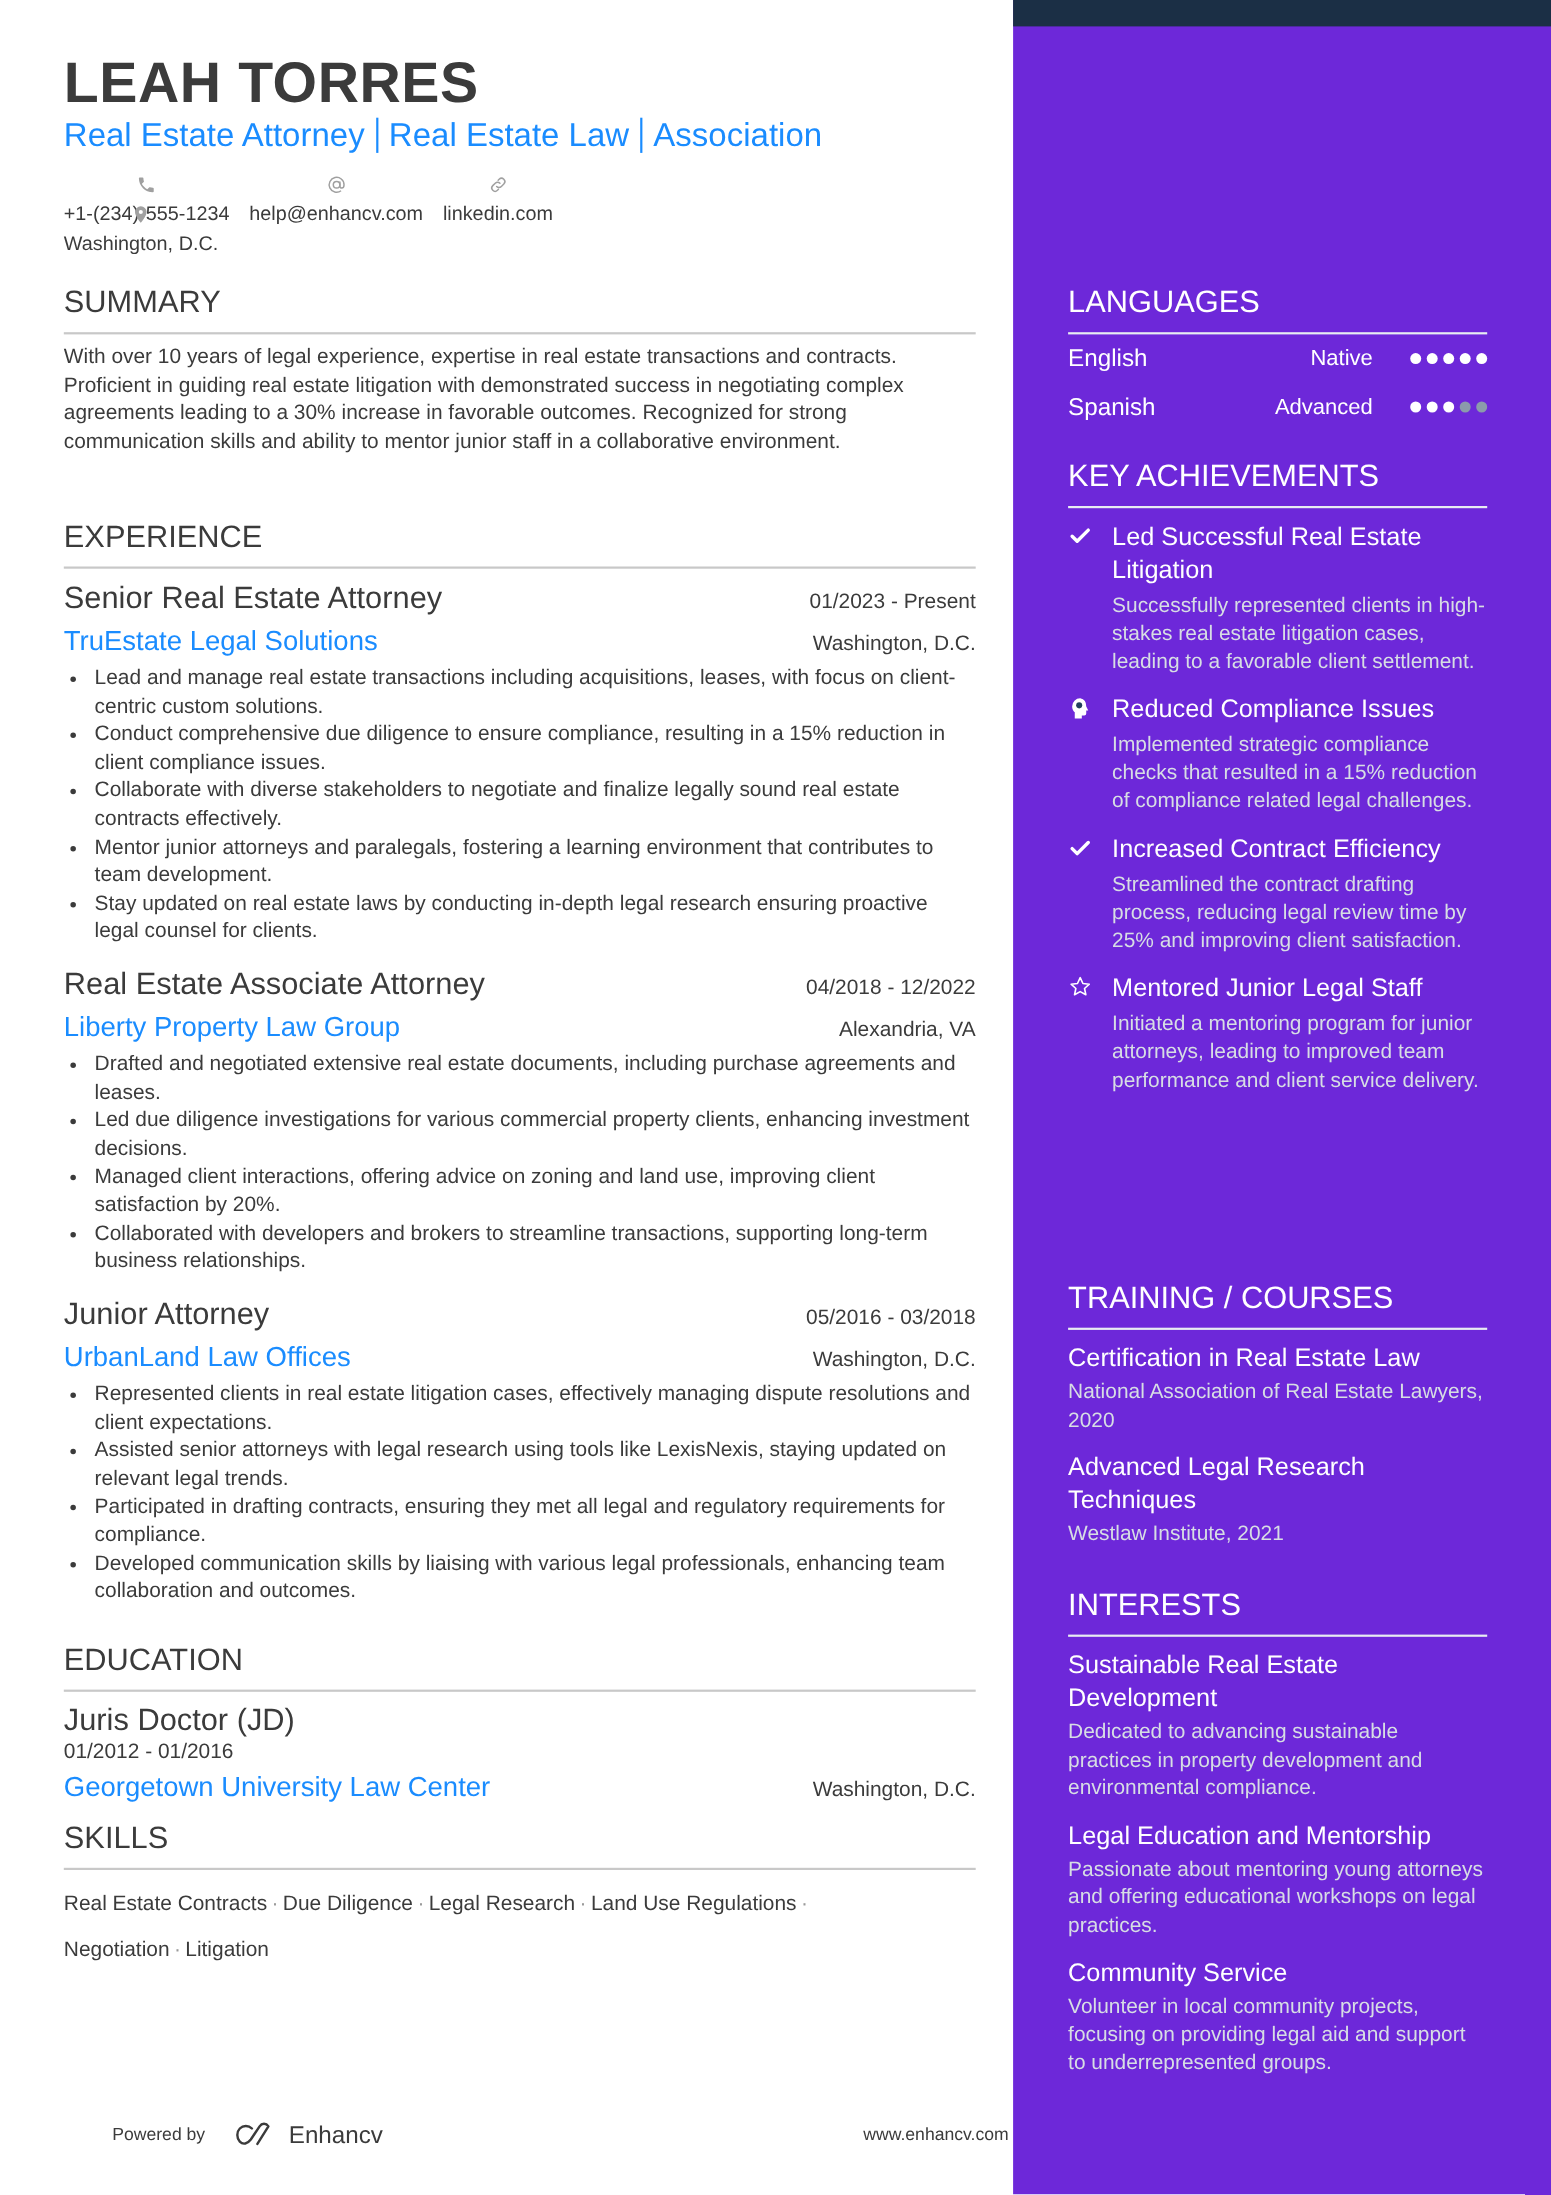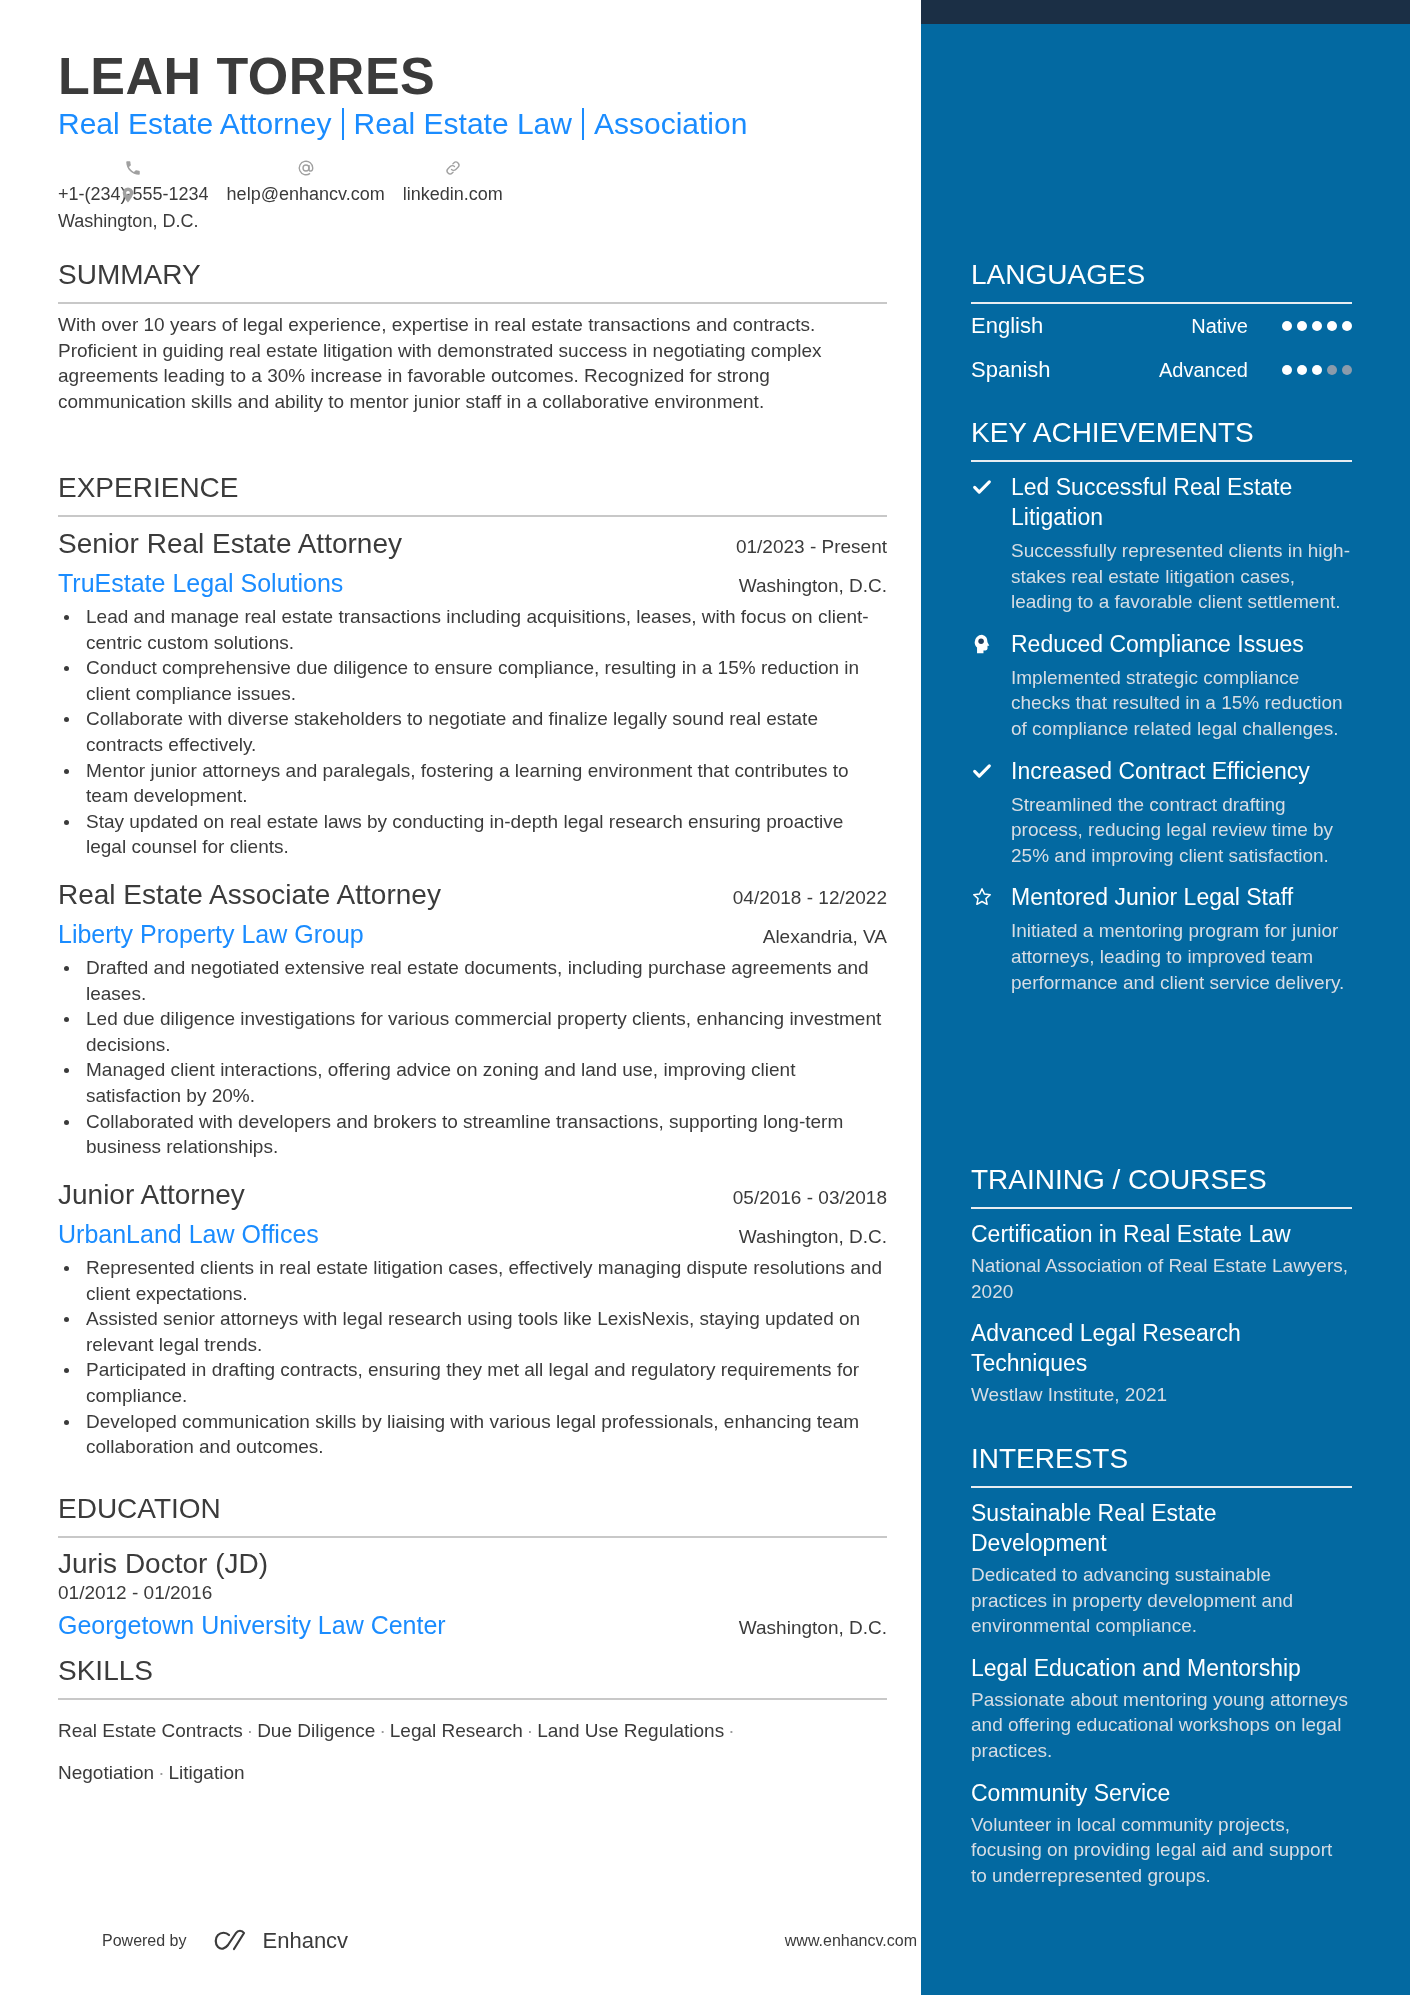--- a/index.html
+++ b/index.html
@@ -1,20 +1,20 @@
 <!DOCTYPE html>
 <html><head>
 <meta charset="utf-8">
 <style>
   * { box-sizing: border-box; margin: 0; padding: 0; }
   html, body { width: 1410px; height: 1995px; background: #ffffff; overflow: hidden; }
   body { position: relative; font-family: "Liberation Sans", "DejaVu Sans", sans-serif; color: #3b3b3b; }
 
   .left { position: absolute; left: 58px; top: 0; width: 829px; }
-  .sidebar { position: absolute; left: 921px; top: 0; width: 489px; height: 1995px; background: #0369a1; }
+  .sidebar { position: absolute; left: 921px; top: 0; width: 489px; height: 1995px; background: #6d28d9; }
   .sidebar-band { position: absolute; left: 0; top: 0; width: 489px; height: 24px; background: #1b2f45; }
   .side-inner { position: absolute; left: 50px; top: 0; width: 381px; }
 
   
   .name { position: absolute; top: 46px; left: 0; font-size: 52px; font-weight: bold; color: #3b3b3b; letter-spacing: 0.5px; line-height: 60px; }
   .title-line { position: absolute; top: 106px; left: 0; font-size: 30px; color: #1a8cff; line-height: 36px; white-space: nowrap; }
   .title-line .sep { display: inline-block; width: 2px; height: 32px; background: #1a8cff; vertical-align: -6px; margin: 0 10px; }
   .contact-row { position: absolute; left: 0; font-size: 18px; color: #3b3b3b; line-height: 22px; display: flex; gap: 18px; white-space: nowrap; }
   .contact-item { display: flex; align-items: center; gap: 6px; flex-direction: column; }
   .cicon { display: inline-block; width: 18px; height: 18px; color: #9a9a9a; }

